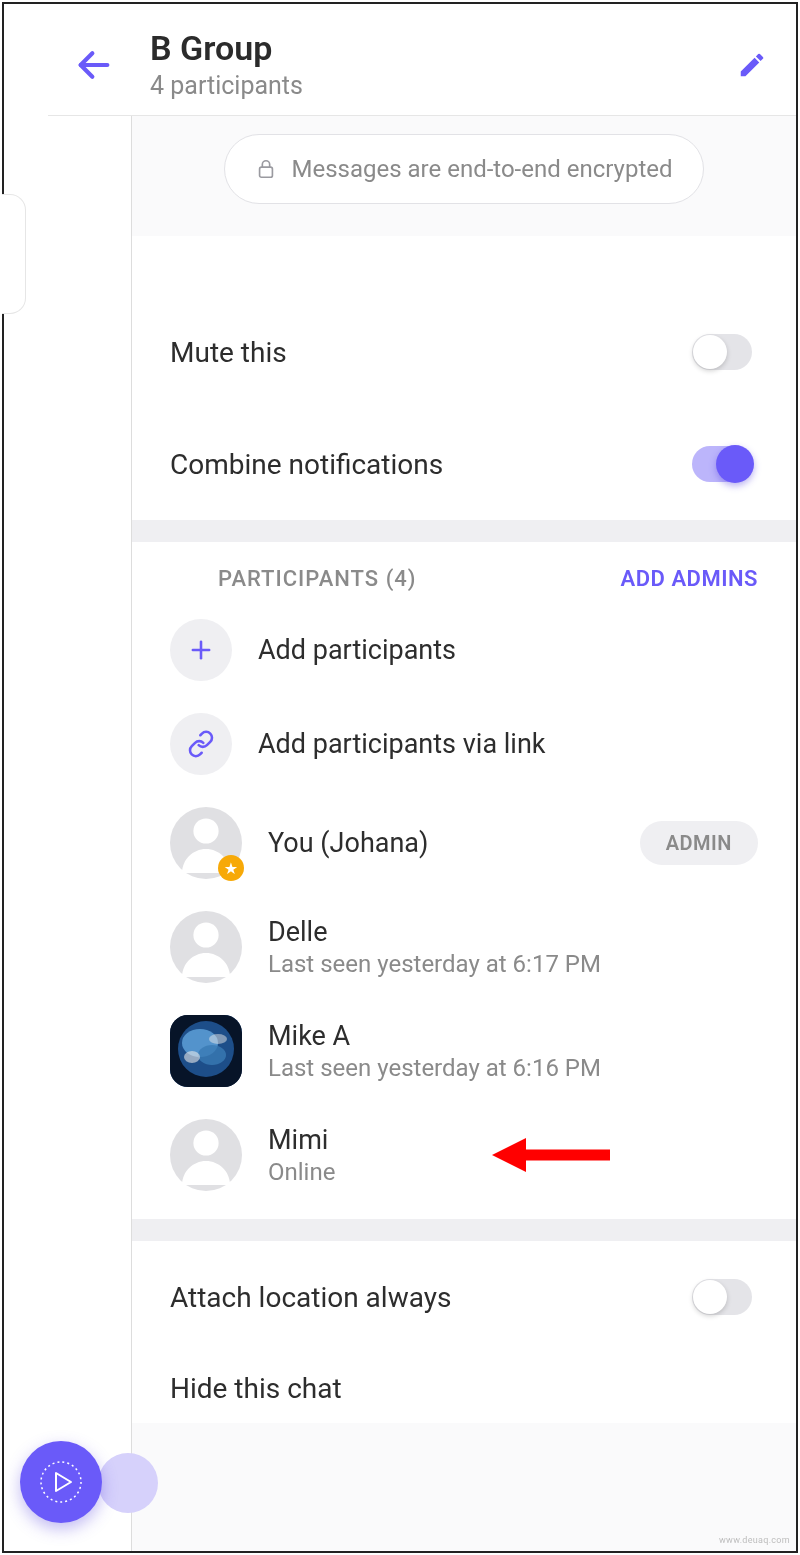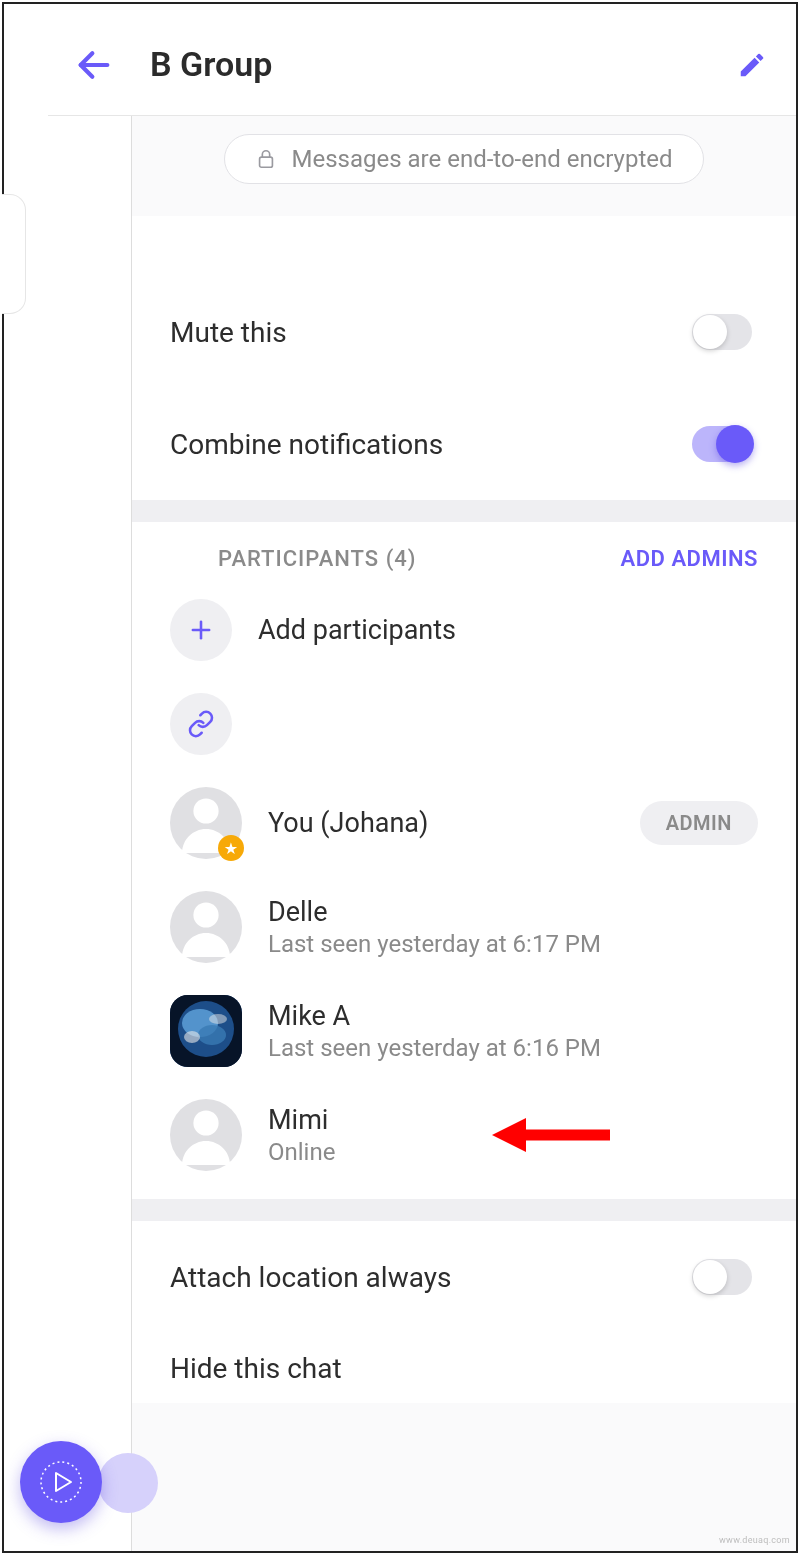--- a/index.html
+++ b/index.html
@@ -78,21 +78,21 @@
     .enc-wrap {
       display: flex;
       justify-content: center;
       padding: 18px 0 32px;
       background: #fafafb;
     }
     .enc-pill {
       border: 1px solid #e2e2e6;
       background: #fff;
       border-radius: 999px;
-      padding: 10px 30px;
+      padding: 20px 30px;
       display: flex;
       align-items: center;
       gap: 14px;
       color: #8a8a8a;
       font-size: 24px;
     }
     
     .card-white {
       background: #fff;
     }
@@ -286,20 +286,21 @@
 
   <div class="header">
     <div class="back-btn">
       <svg width="40" height="40" viewBox="0 0 24 24" fill="none" stroke="currentColor" stroke-width="2.5" stroke-linecap="round" stroke-linejoin="round">
           <line x1="20" y1="12" x2="4" y2="12"></line>
           <polyline points="11 5 4 12 11 19"></polyline>
         </svg>
     </div>
     <div class="header-titles">
       <div class="header-title">B Group</div>
+      <div class="header-subtitle">4 participants</div>
     </div>
     <div class="edit-btn">
       <svg width="30" height="30" viewBox="0 0 24 24" fill="currentColor">
           <path d="M3 17.25V21h3.75L17.81 9.94l-3.75-3.75L3 17.25zM20.71 7.04a1 1 0 0 0 0-1.41l-2.34-2.34a1 1 0 0 0-1.41 0l-1.83 1.83 3.75 3.75 1.83-1.83z"></path>
         </svg>
     </div>
   </div>
 
   <div class="body">
     <div class="sliver">
@@ -352,20 +353,21 @@
           <div class="list-label">Add participants</div>
         </div>
 
         <div class="list-row">
           <div class="circ-btn">
             <svg width="28" height="28" viewBox="0 0 24 24" fill="none" stroke="currentColor" stroke-width="2.2" stroke-linecap="round">
                 <path d="M10 13a5 5 0 0 0 7.07 0l2.83-2.83a5 5 0 1 0-7.07-7.07l-1.41 1.41"></path>
                 <path d="M14 11a5 5 0 0 0-7.07 0L4.1 13.83a5 5 0 1 0 7.07 7.07l1.41-1.41"></path>
               </svg>
           </div>
+          <div class="list-label">Add participants via link</div>
         </div>
 
         <div class="list-row">
           <div class="avatar">
             <svg viewBox="0 0 24 24" fill="#cfcfd4">
                 <circle cx="12" cy="8" r="4.2" fill="#fff"></circle>
                 <path d="M4 22c0-4.4 3.6-8 8-8s8 3.6 8 8" fill="#fff"></path>
               </svg>
             <div class="star-badge">★</div>
           </div>

